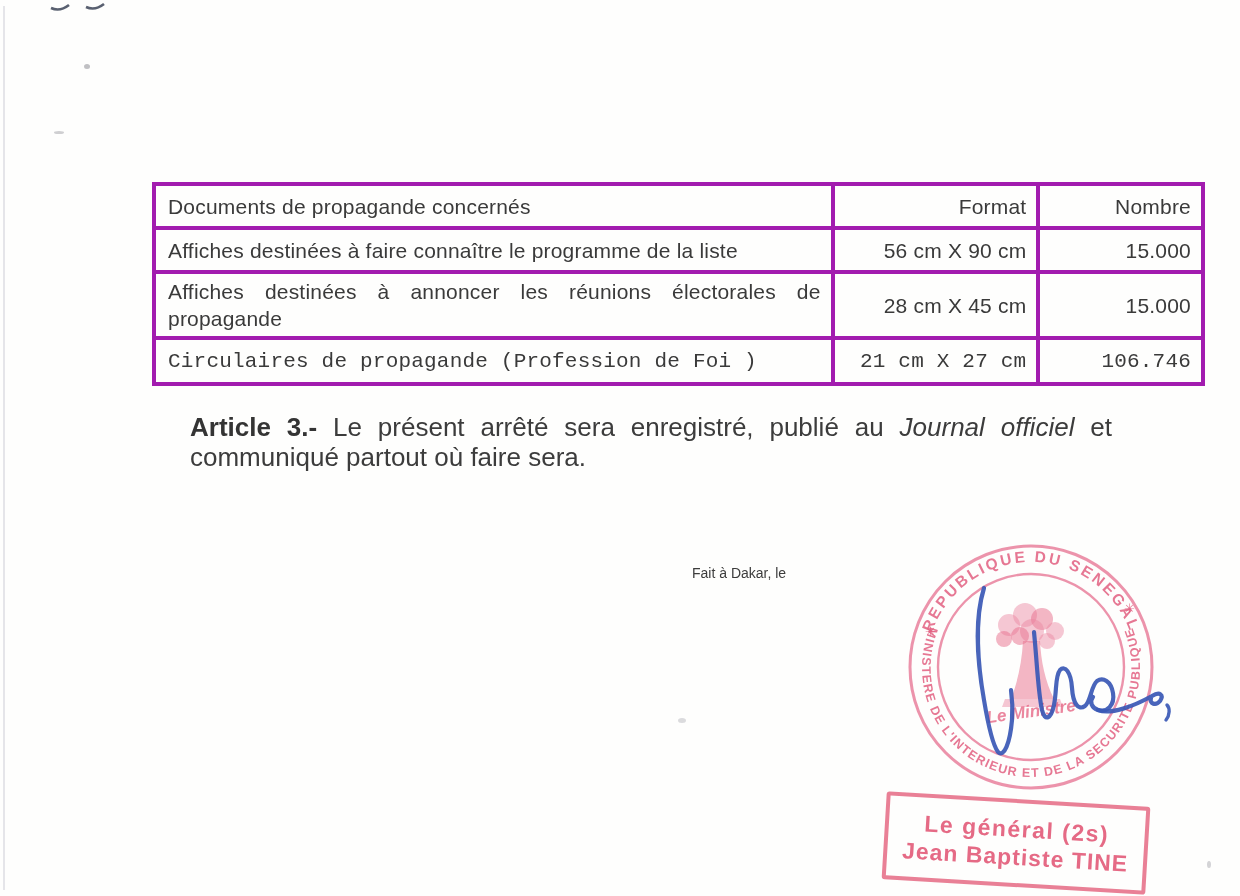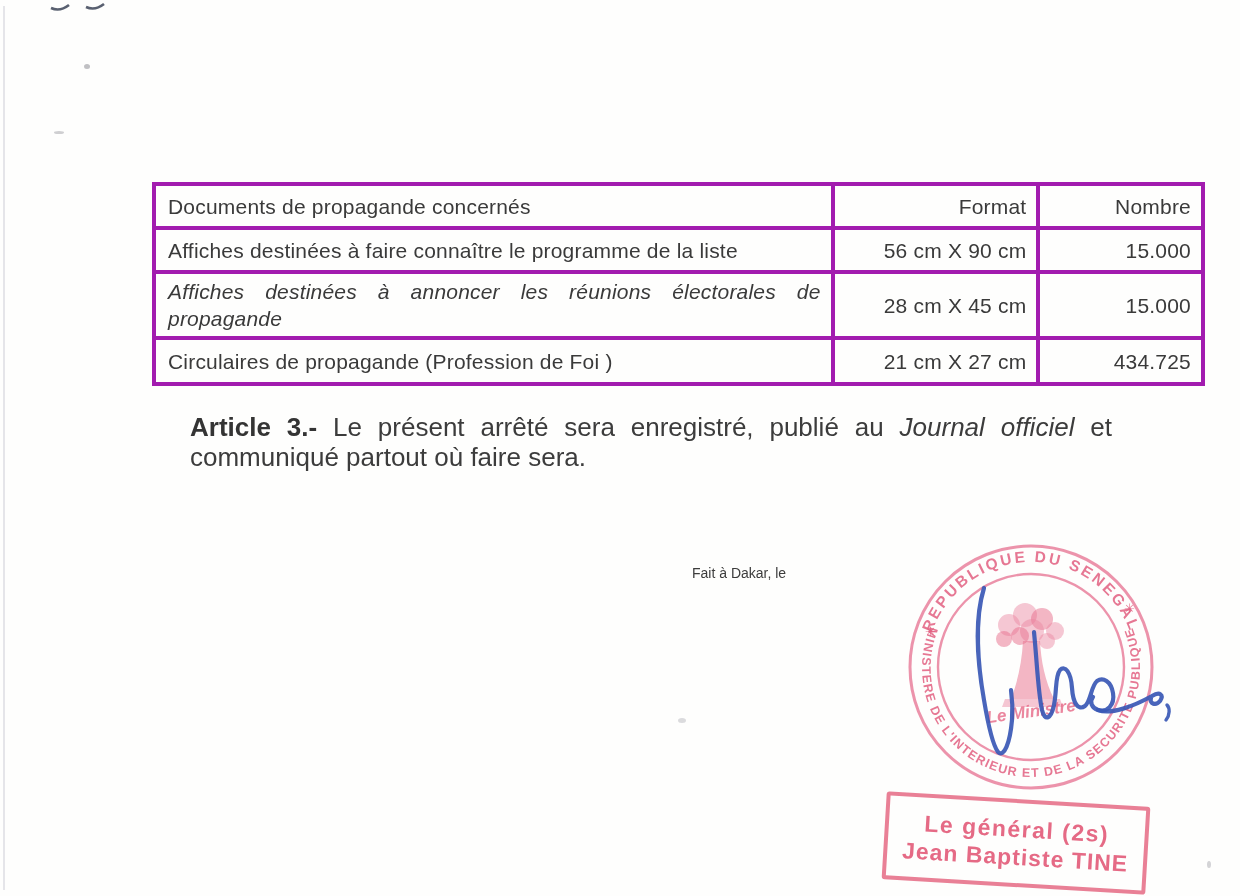--- a/index.html
+++ b/index.html
@@ -22,25 +22,25 @@
   }
   .doc-table td, .doc-table th {
     border:4px solid #a21caf; padding:4px 10px 4px 12px;
     font-weight:normal; vertical-align:middle; line-height:27px;
   }
   .col-desc { width:676px; }
   .col-format { width:205px; }
   .col-nombre { width:164px; }
   .cell-center { text-align:right; padding-left:4px; padding-right:4px; }
   .cell-left { text-align:left; }
-  .cell-justify { text-align:justify;font-style:italic; }
+  .cell-justify { text-align:justify; }
   .row-h { height:44px; }
   .row-1 { height:44px; }
   .row-2 { height:62px; }
-  .row-3 { height:46px; }
+  .row-3 { height:46px;font-family:Liberation Mono, monospace; }
 
   .article { position:absolute; left:190px; top:412px; width:922px; font-size:26px; line-height:30px; color:#3c3c3c; }
   .article .l1 { text-align:justify; text-align-last:justify; }
   .article b { font-weight:bold; color:#343434; }
 
   .dateline { position:absolute; left:692px; top:565px; font-size:14px; color:#3c3c3c; }
 
   .round-stamp { position:absolute; left:905px; top:541px; }
   .stamp-ring { fill:none; stroke:rgba(231,120,150,.8); }
   .arc-text { fill:rgba(226,95,128,.85); font-family:"Liberation Sans", sans-serif; font-weight:bold; }
@@ -97,21 +97,21 @@
       <td class="cell-center">15.000</td>
     </tr>
     <tr class="row-2">
       <td class="cell-justify">Affiches destinées à annoncer les réunions électorales de propagande</td>
       <td class="cell-center">28 cm X 45 cm</td>
       <td class="cell-center">15.000</td>
     </tr>
     <tr class="row-3">
       <td class="cell-left">Circulaires de propagande (Profession de Foi )</td>
       <td class="cell-center">21 cm X 27 cm</td>
-      <td class="cell-center">434.725</td>
+      <td class="cell-center">106.746</td>
     </tr>
   </tbody>
     </table>
 
   <div class="article">
     <div class="l1"><b>Article 3.-</b><span> Le présent arrêté sera enregistré, publié au </span><i>Journal officiel</i><span> et</span></div>
     <div class="l2">communiqué partout où faire sera.</div>
   </div>
 
   <div class="dateline">Fait à Dakar, le</div>

